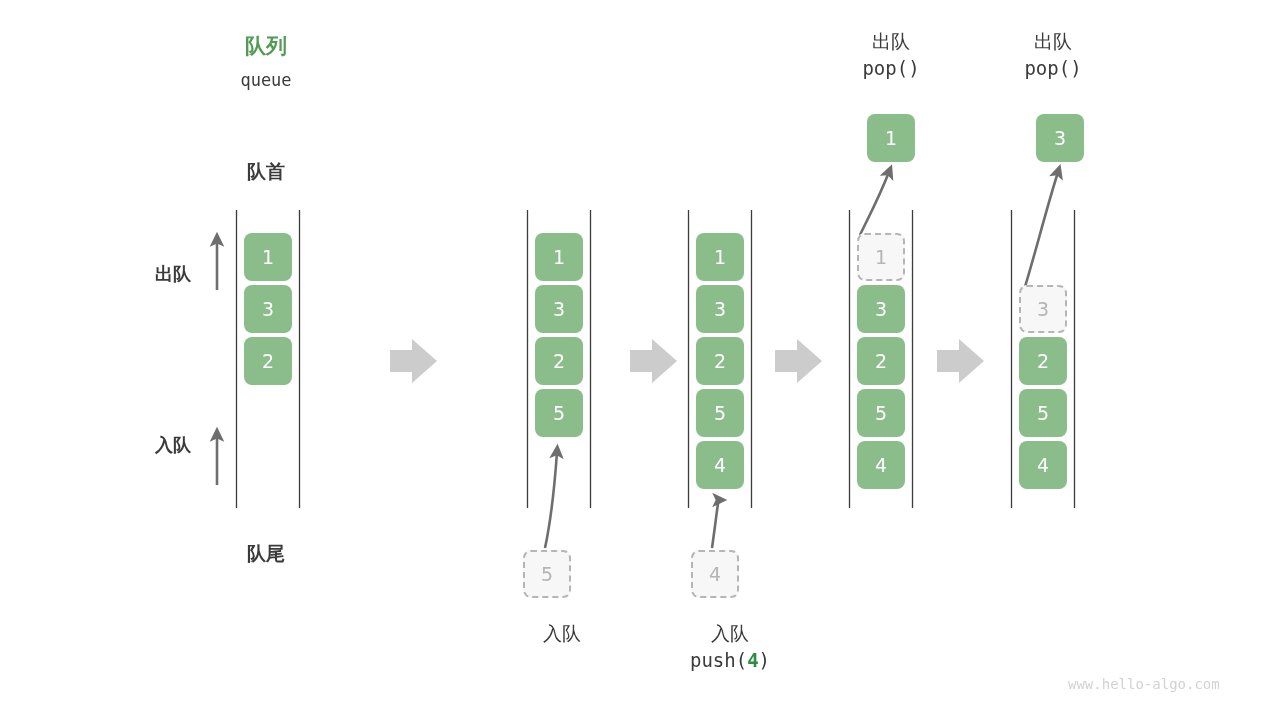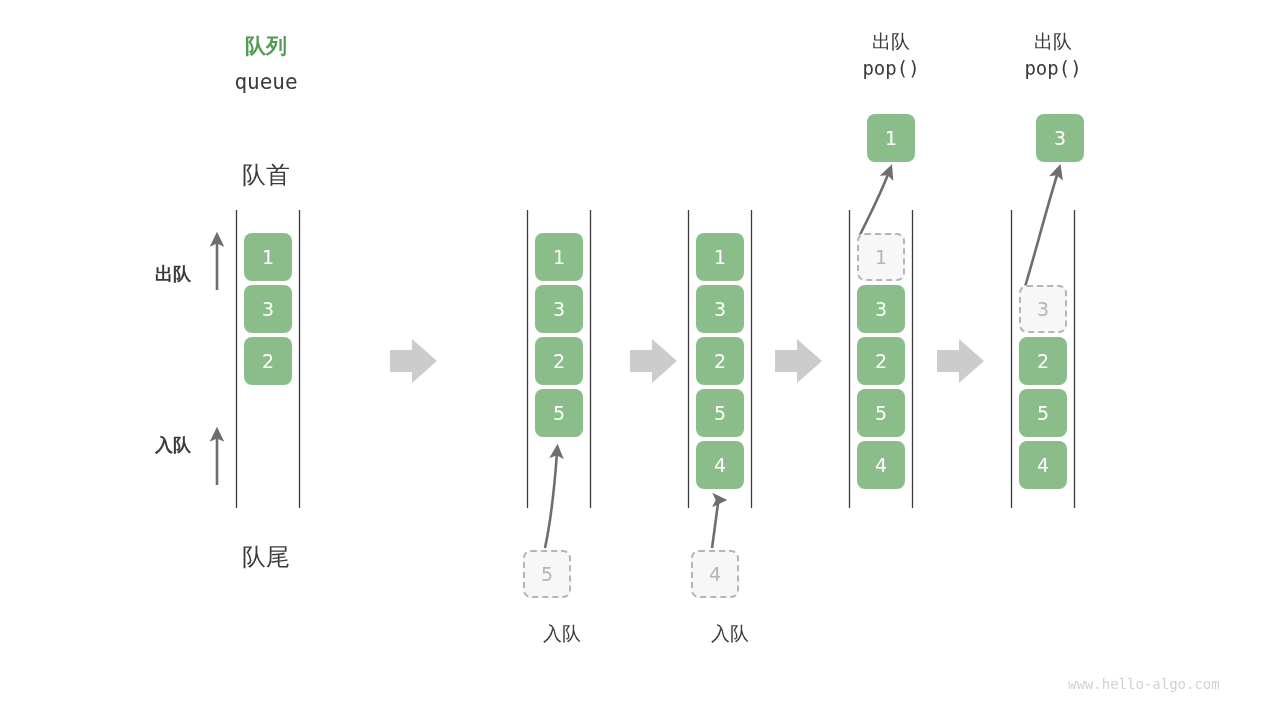--- a/index.html
+++ b/index.html
@@ -14,25 +14,25 @@
 
   
   .abs{position:absolute;}
 
   
   .title-cn{
     font-size:21px;font-weight:bold;color:#529b53;
     text-align:center;white-space:nowrap;
   }
   .title-en{
-    font-size:21px;color:#3b3b3b;text-align:center;white-space:nowrap;
+    font-size:17px;color:#3b3b3b;text-align:center;white-space:nowrap;
     font-family:"DejaVu Sans Mono","Liberation Mono",monospace;
   }
   .side-label{
-    font-size:24px;font-weight:normal;color:#3b3b3b;
+    font-size:19px;font-weight:bold;color:#3b3b3b;
     text-align:center;white-space:nowrap;
   }
   .op-label-cn{
     font-size:18px;font-weight:bold;color:#3b3b3b;
     text-align:center;white-space:nowrap;
   }
 
   
   .op-caption{
     text-align:center;white-space:nowrap;color:#3b3b3b;
@@ -175,20 +175,21 @@
   <div class="cell" style="left:696px;top:233px;">1</div>
   <div class="cell" style="left:696px;top:285px;">3</div>
   <div class="cell" style="left:696px;top:337px;">2</div>
   <div class="cell" style="left:696px;top:389px;">5</div>
   <div class="cell" style="left:696px;top:441px;">4</div>
 
   <div class="cell ghost" style="left:691px;top:550px;">4</div>
 
   <div class="abs op-caption" style="left:645px;top:620px;width:170px;">
     <span class="cn">入队</span>
+    <span class="code"><span>push(</span><span class="num">4</span><span>)</span></span>
   </div>
 
   <div class="abs op-caption" style="left:808px;top:28px;width:166px;">
     <span class="cn">出队</span>
     <span class="code">pop()</span>
   </div>
   <div class="cell" style="left:867px;top:114px;">1</div>
 
   <div class="cell ghost" style="left:857px;top:233px;">1</div>
   <div class="cell" style="left:857px;top:285px;">3</div>

